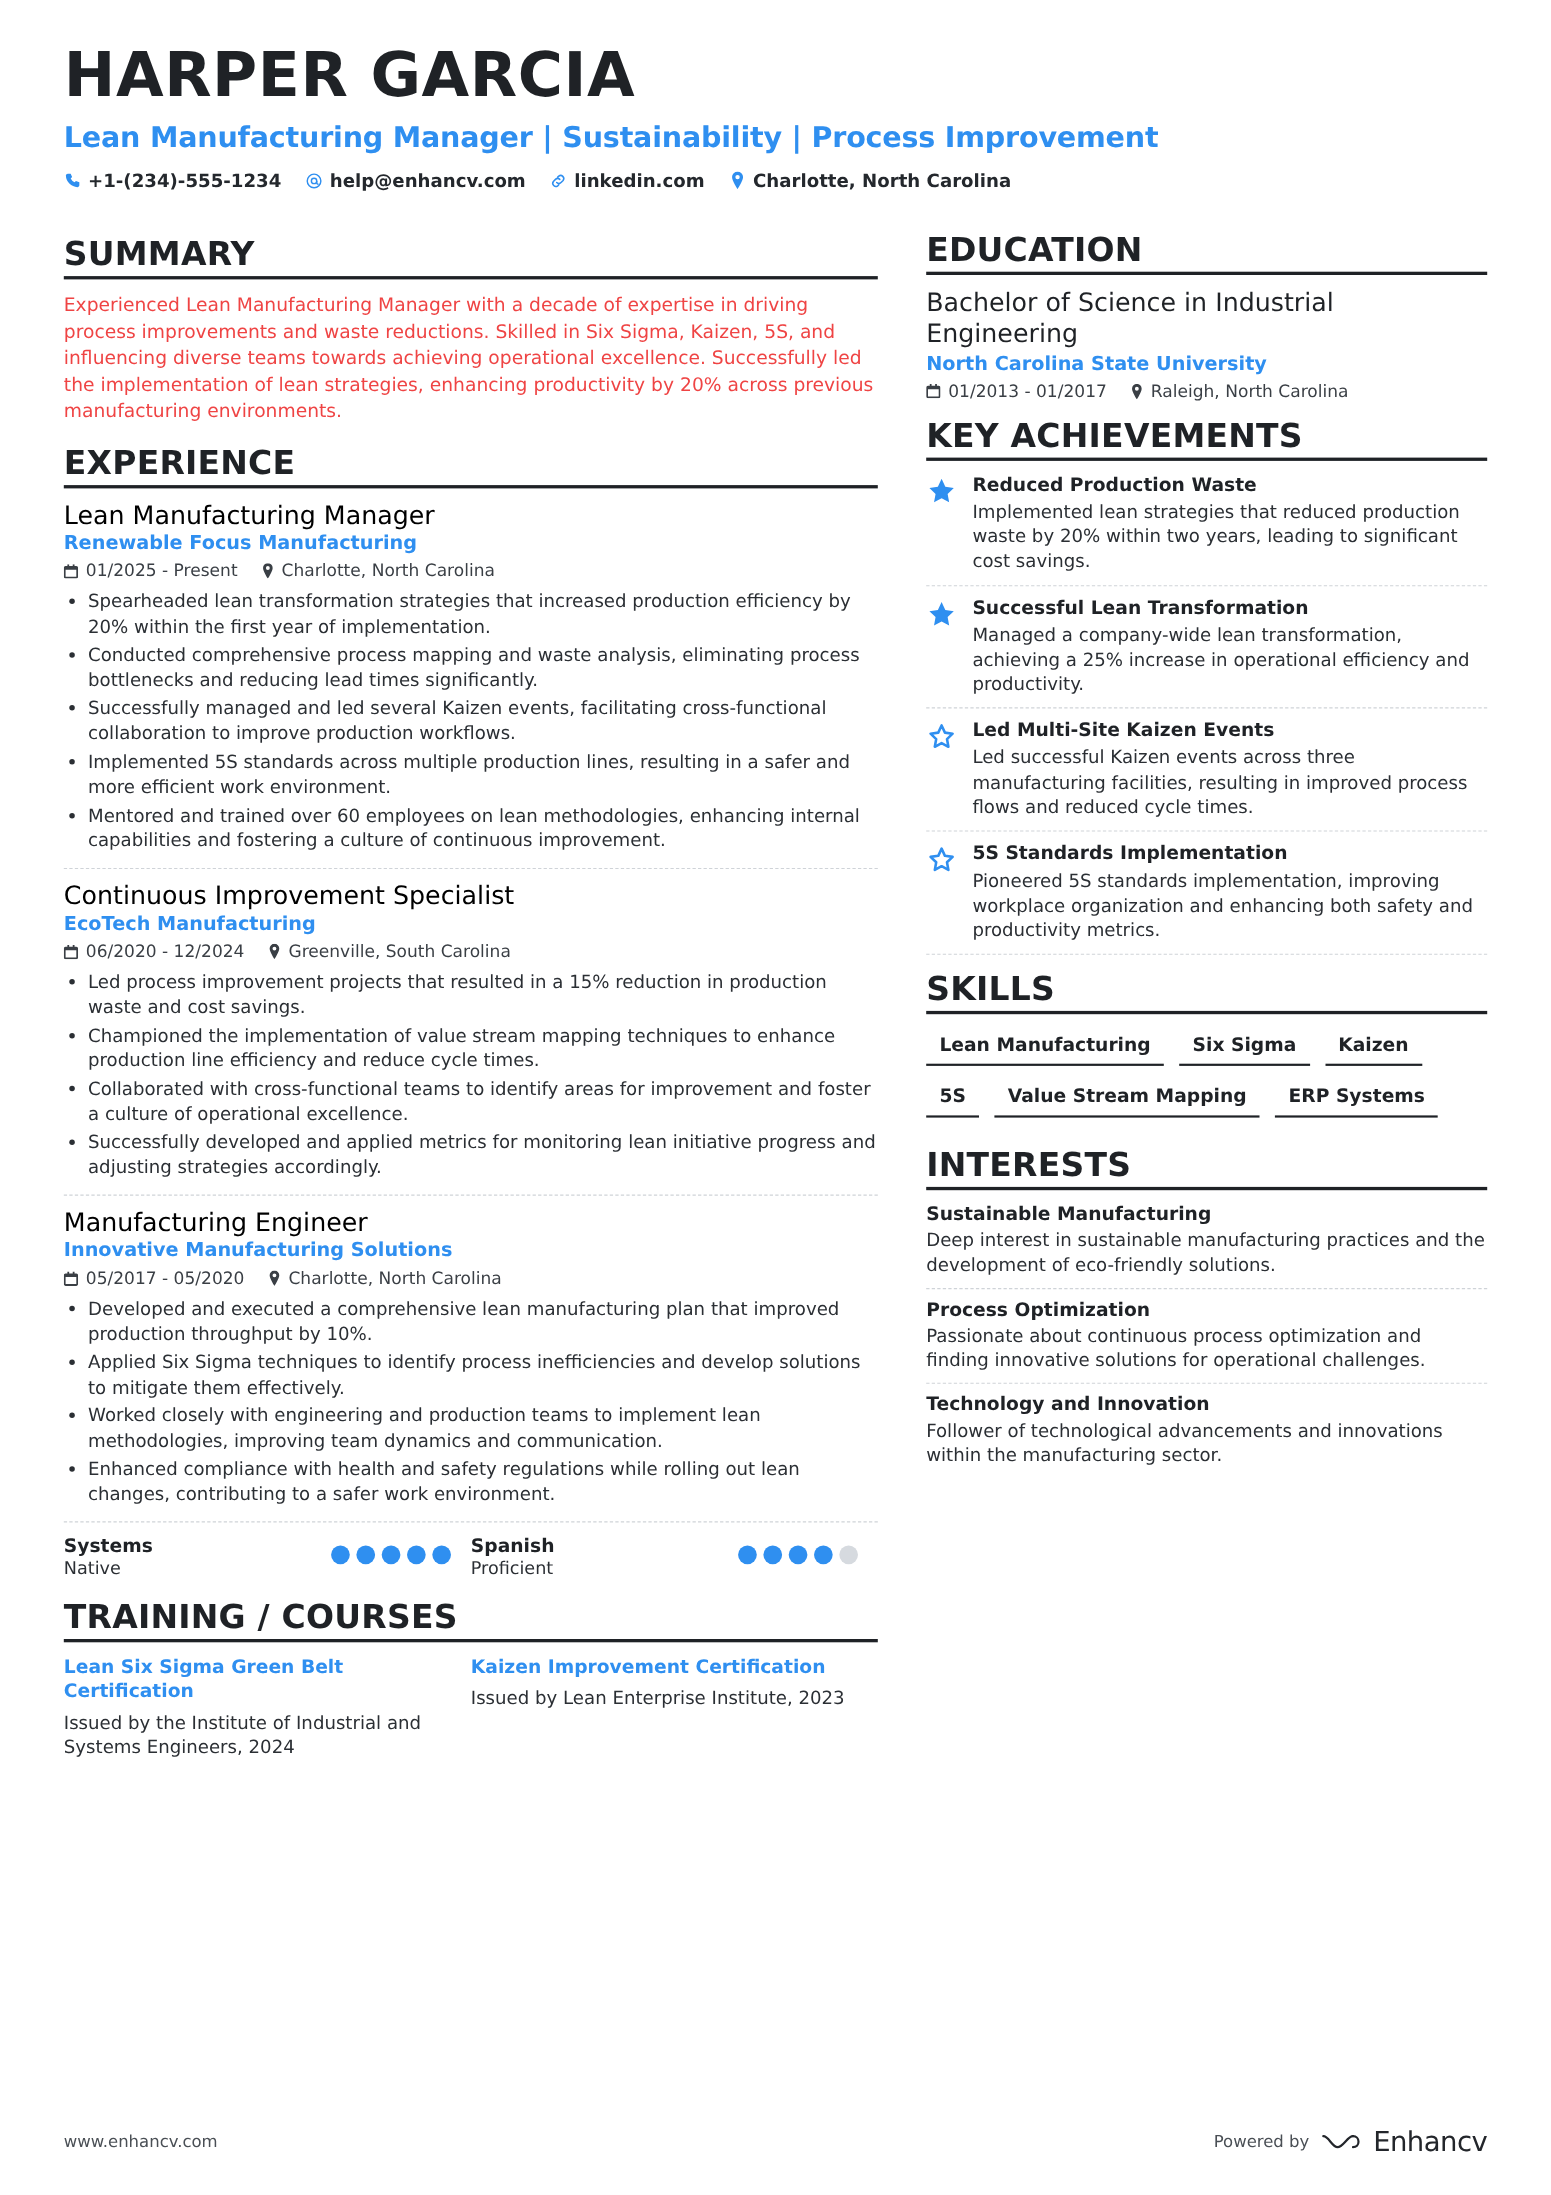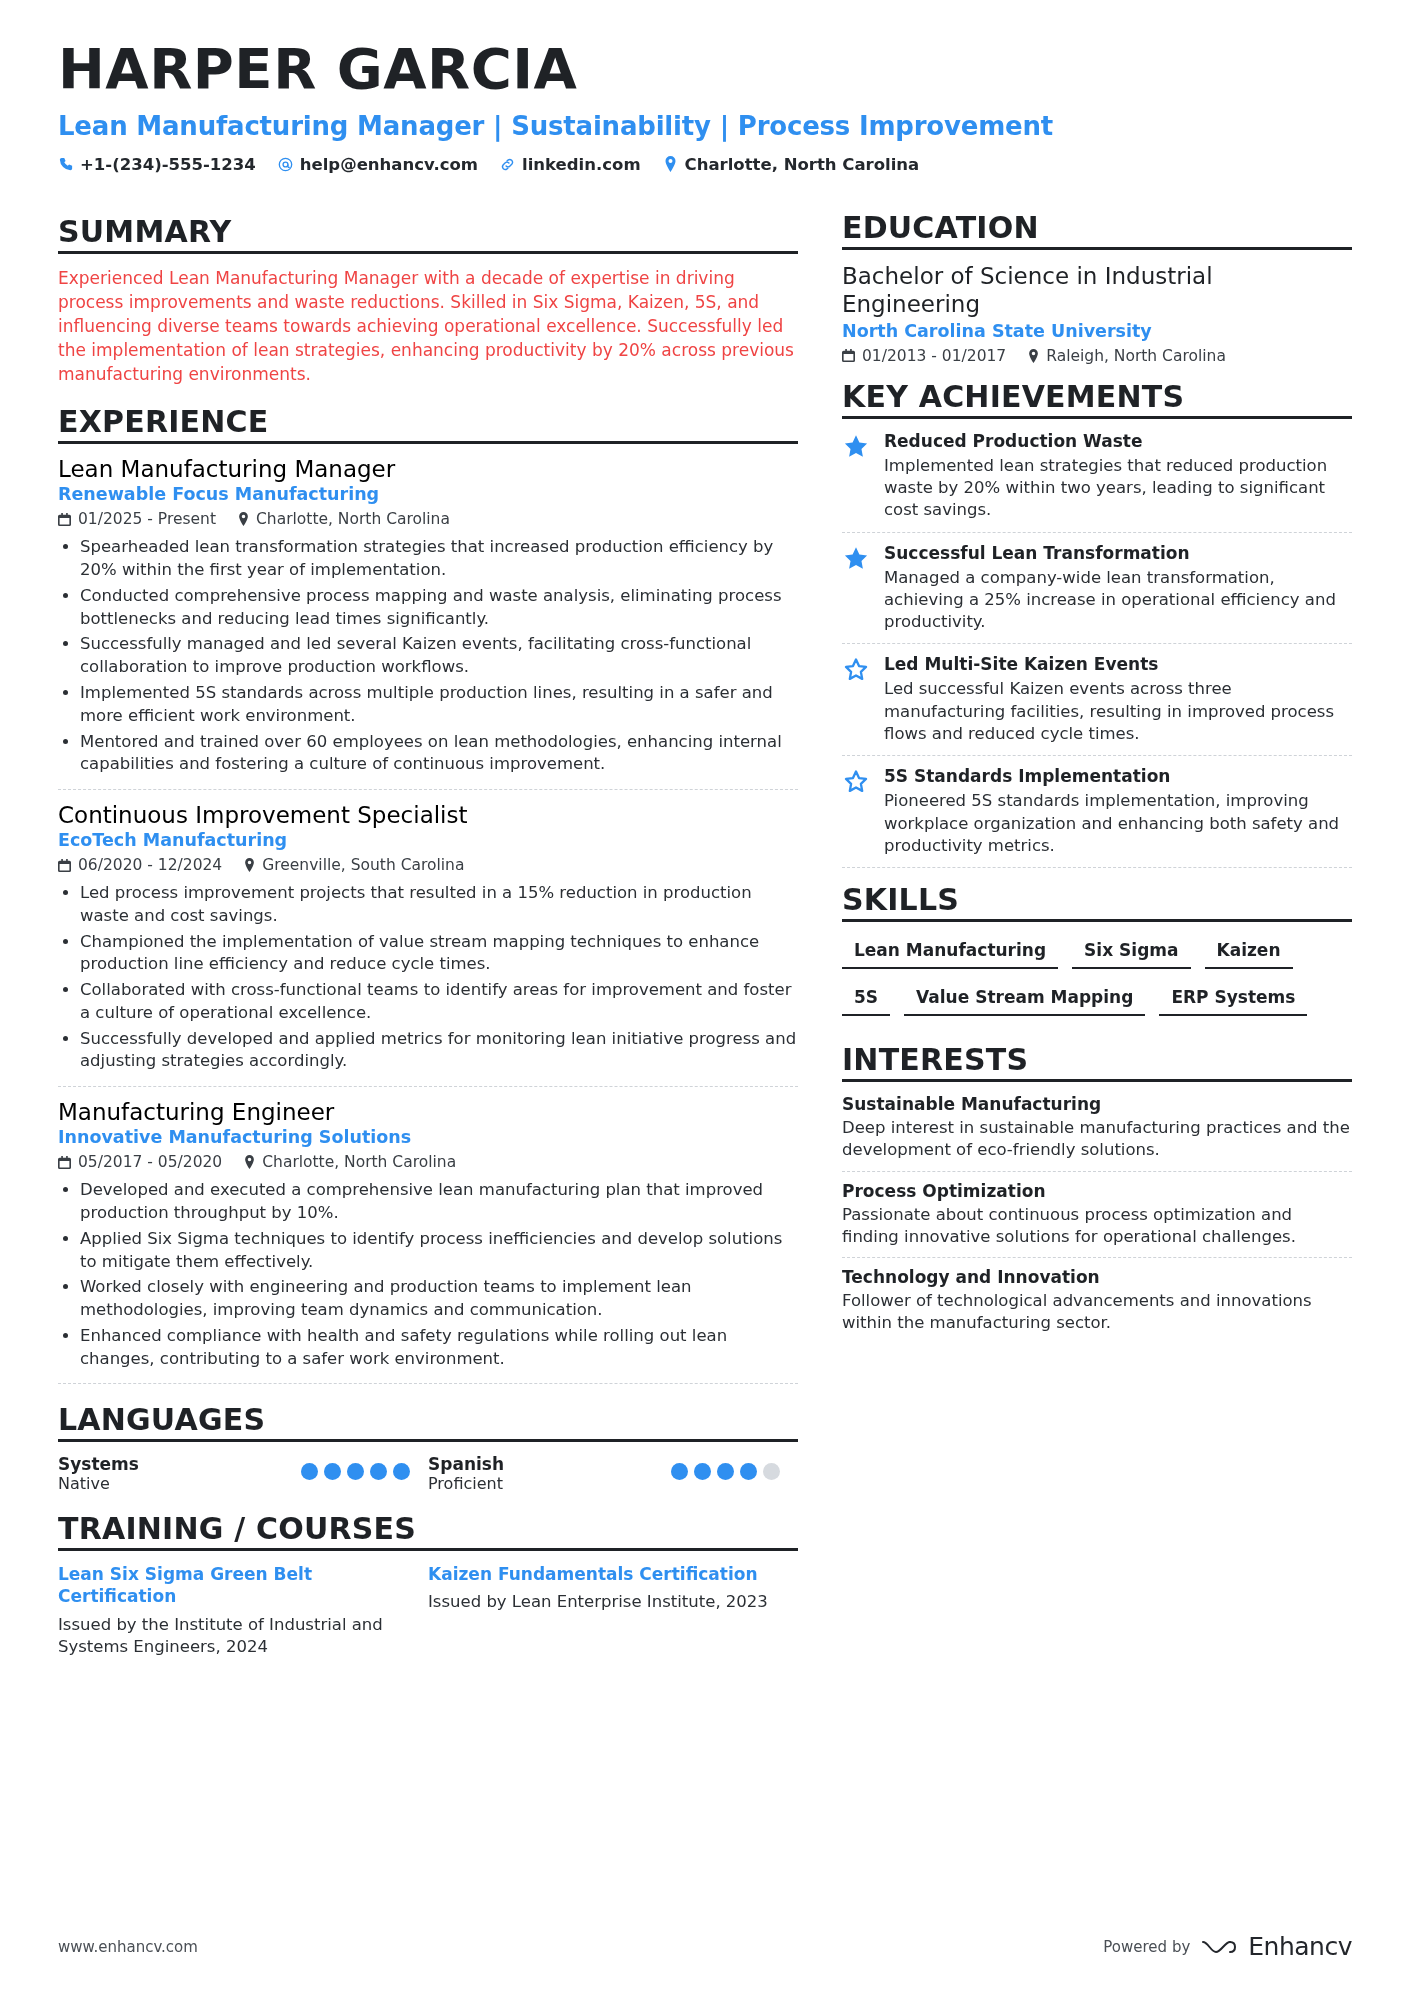--- a/index.html
+++ b/index.html
@@ -328,21 +328,20 @@
           </span>
         </div>
         <ul class="bullets">
           <li>Developed and executed a comprehensive lean manufacturing plan that improved production throughput by 10%.</li>
           <li>Applied Six Sigma techniques to identify process inefficiencies and develop solutions to mitigate them effectively.</li>
           <li>Worked closely with engineering and production teams to implement lean methodologies, improving team dynamics and communication.</li>
           <li>Enhanced compliance with health and safety regulations while rolling out lean changes, contributing to a safer work environment.</li>
         </ul>
       </div>
 
-      <div class="section-title">LANGUAGES</div>
       <div class="lang-grid">
         <div class="lang-block">
           <div>
             <div class="lang-name">Systems</div>
             <div class="lang-level">Native</div>
           </div>
           <div class="dots">
             <span class="dot"></span>
             <span class="dot"></span>
             <span class="dot"></span>
@@ -365,21 +364,21 @@
         </div>
       </div>
 
       <div class="section-title">TRAINING / COURSES</div>
       <div class="train-grid">
         <div class="train-block">
           <div class="train-title">Lean Six Sigma Green Belt Certification</div>
           <div class="train-desc">Issued by the Institute of Industrial and Systems Engineers, 2024</div>
         </div>
         <div class="train-block">
-          <div class="train-title">Kaizen Fundamentals Certification</div>
+          <div class="train-title">Kaizen Improvement Certification</div>
           <div class="train-desc">Issued by Lean Enterprise Institute, 2023</div>
         </div>
       </div>
 
     </div>
 
     <div class="col-right">
 
       <div class="section-title">EDUCATION</div>
       <div>

